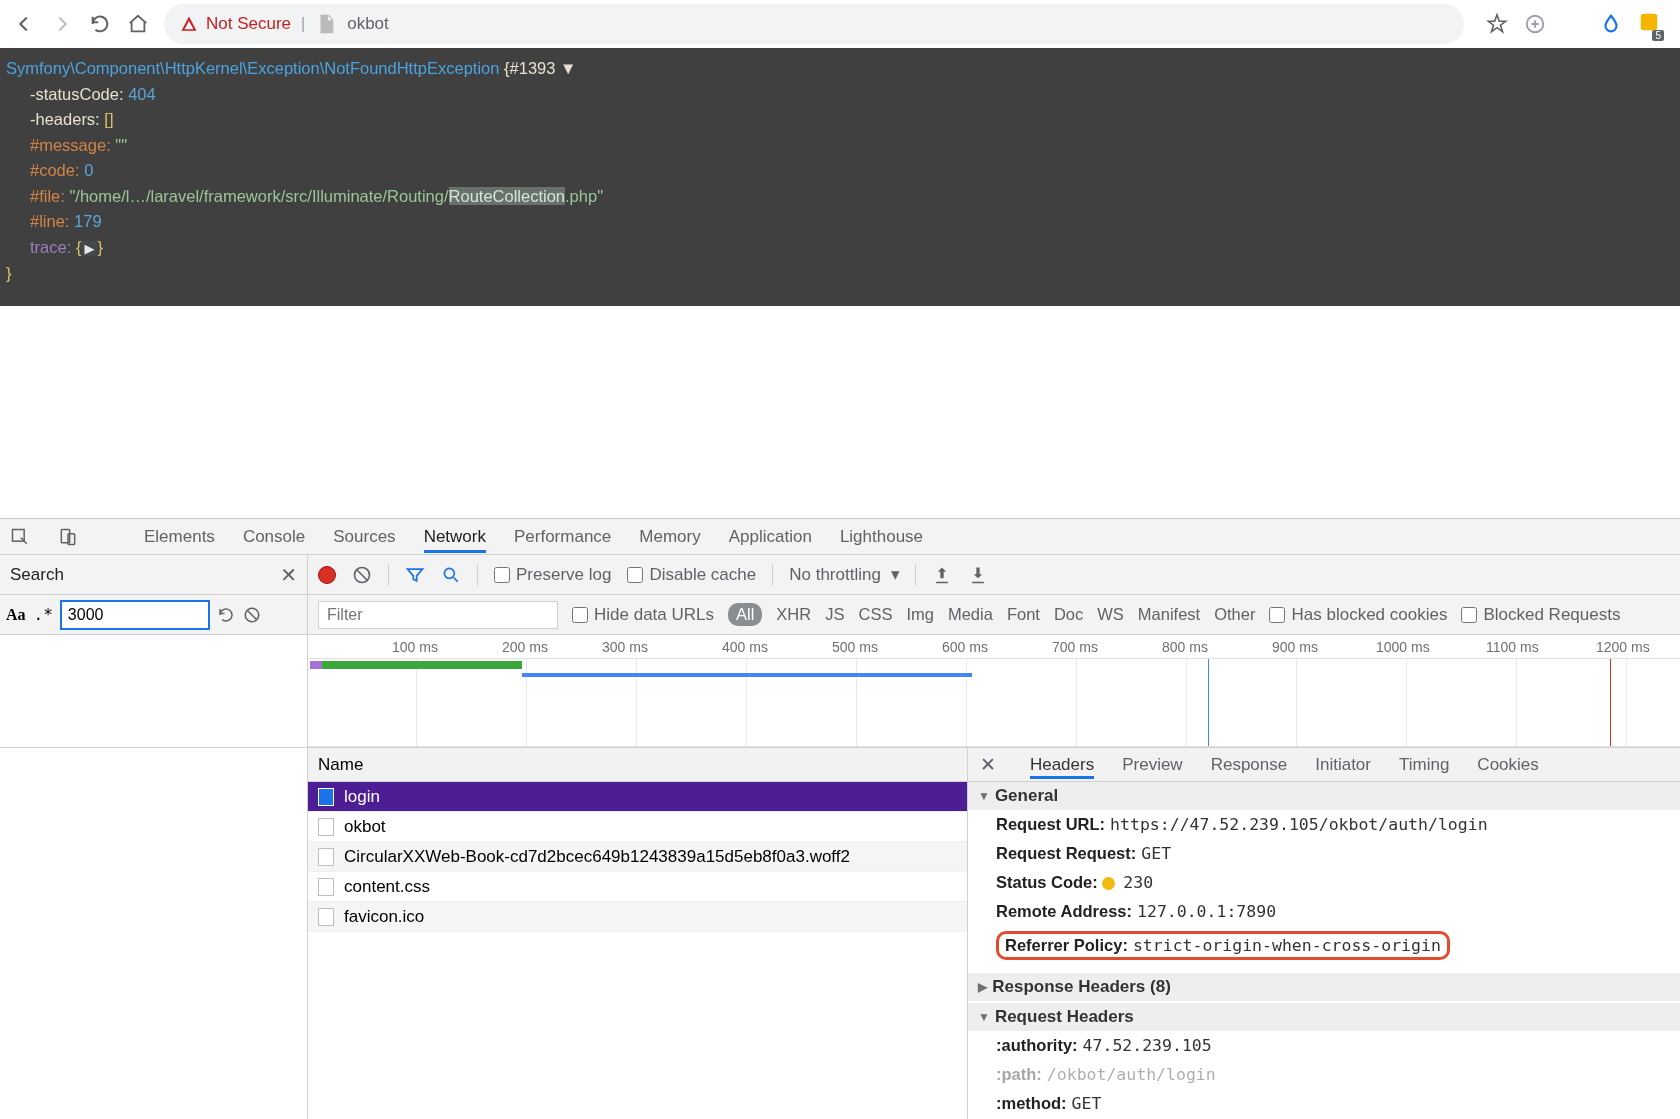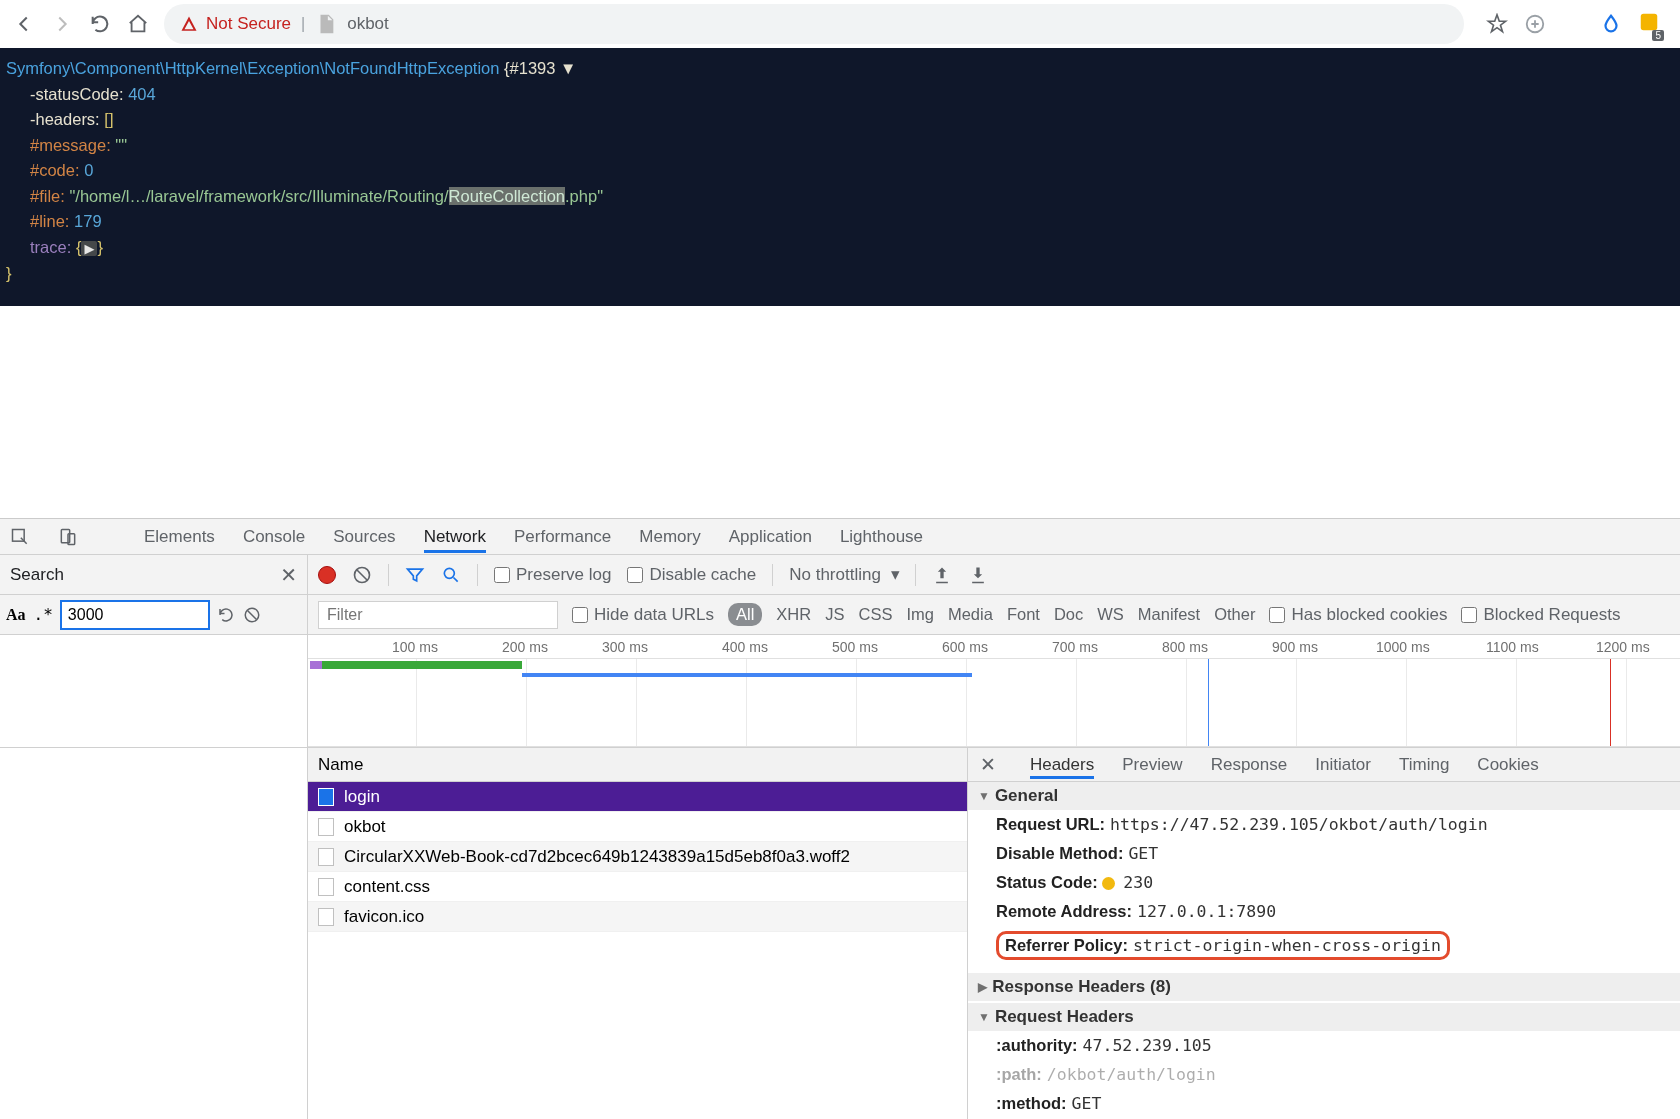--- a/index.html
+++ b/index.html
@@ -13,21 +13,21 @@
 .not-secure { color: #c5221f; font-size: 17px; display: flex; align-items: center; gap: 8px; }
 .addr-sep { color: #9aa0a6; }
 .addr-url { color: #5f6368; font-size: 17px; }
 .doc-icon { width: 22px; height: 22px; color: #bababa; }
 .ext-icons { display: flex; align-items: center; gap: 16px; padding: 0 8px; }
 .ext-icon { width: 22px; height: 22px; }
 .badge-box { position: relative; }
 .badge-num { position: absolute; bottom: -4px; right: -4px; background: #5f6368; color: #fff; font-size: 10px; padding: 0 3px; border-radius: 2px; }
 
 
-.error-area { background: #0f172a; color: #fff; font-family: "Menlo", "Consolas", monospace; font-size: 16.5px; padding: 8px 6px 20px 6px; line-height: 1.55; }
+.error-area { background: #404040; color: #fff; font-family: "Menlo", "Consolas", monospace; font-size: 16.5px; padding: 8px 6px 20px 6px; line-height: 1.55; }
 .err-blue { color: #4aa3df; }
 .err-white { color: #e6e1cf; }
 .err-key { color: #e6e1cf; padding-left: 24px; }
 .err-key2 { color: #d28445; padding-left: 24px; }
 .err-num { color: #58a6d8; }
 .err-str { color: #99c794; }
 .err-hl { background: #6a706c; color: #cfe8d5; }
 .err-purple { color: #9a7fbd; padding-left: 24px; }
 .err-yellow { color: #d5c26b; }
 .err-arrow { background: #45484a; color: #e6e6e6; padding: 0 3px; font-size: 13px; border-radius: 2px; }
@@ -351,21 +351,21 @@
         <span class="detail-tab">Response</span>
         <span class="detail-tab">Initiator</span>
         <span class="detail-tab">Timing</span>
         <span class="detail-tab">Cookies</span>
       </div>
       <div class="hdr-section">
           <span class="disc">▼</span>
           <span>General</span>
         </div>
       <div class="hdr-row"><span class="hdr-k">Request URL:</span><span class="hdr-v">https://47.52.239.105/okbot/auth/login</span></div>
-      <div class="hdr-row"><span class="hdr-k">Disable Method:</span><span class="hdr-v">GET</span></div>
+      <div class="hdr-row"><span class="hdr-k">Request Request:</span><span class="hdr-v">GET</span></div>
       <div class="hdr-row"><span class="hdr-k">Status Code:</span> <span class="status-dot"></span><span class="hdr-v">230</span></div>
       <div class="hdr-row"><span class="hdr-k">Remote Address:</span><span class="hdr-v">127.0.0.1:7890</span></div>
       <div class="hdr-row"><span class="callout"><span class="hdr-k">Referrer Policy:</span><span class="hdr-v">strict-origin-when-cross-origin</span></span></div>
       <div style="height:8px"></div>
       <div class="hdr-section">
           <span class="disc">▶</span>
           <span>Response Headers (8)</span>
         </div>
       <div class="hdr-section" style="margin-top:2px;">
           <span class="disc">▼</span>

